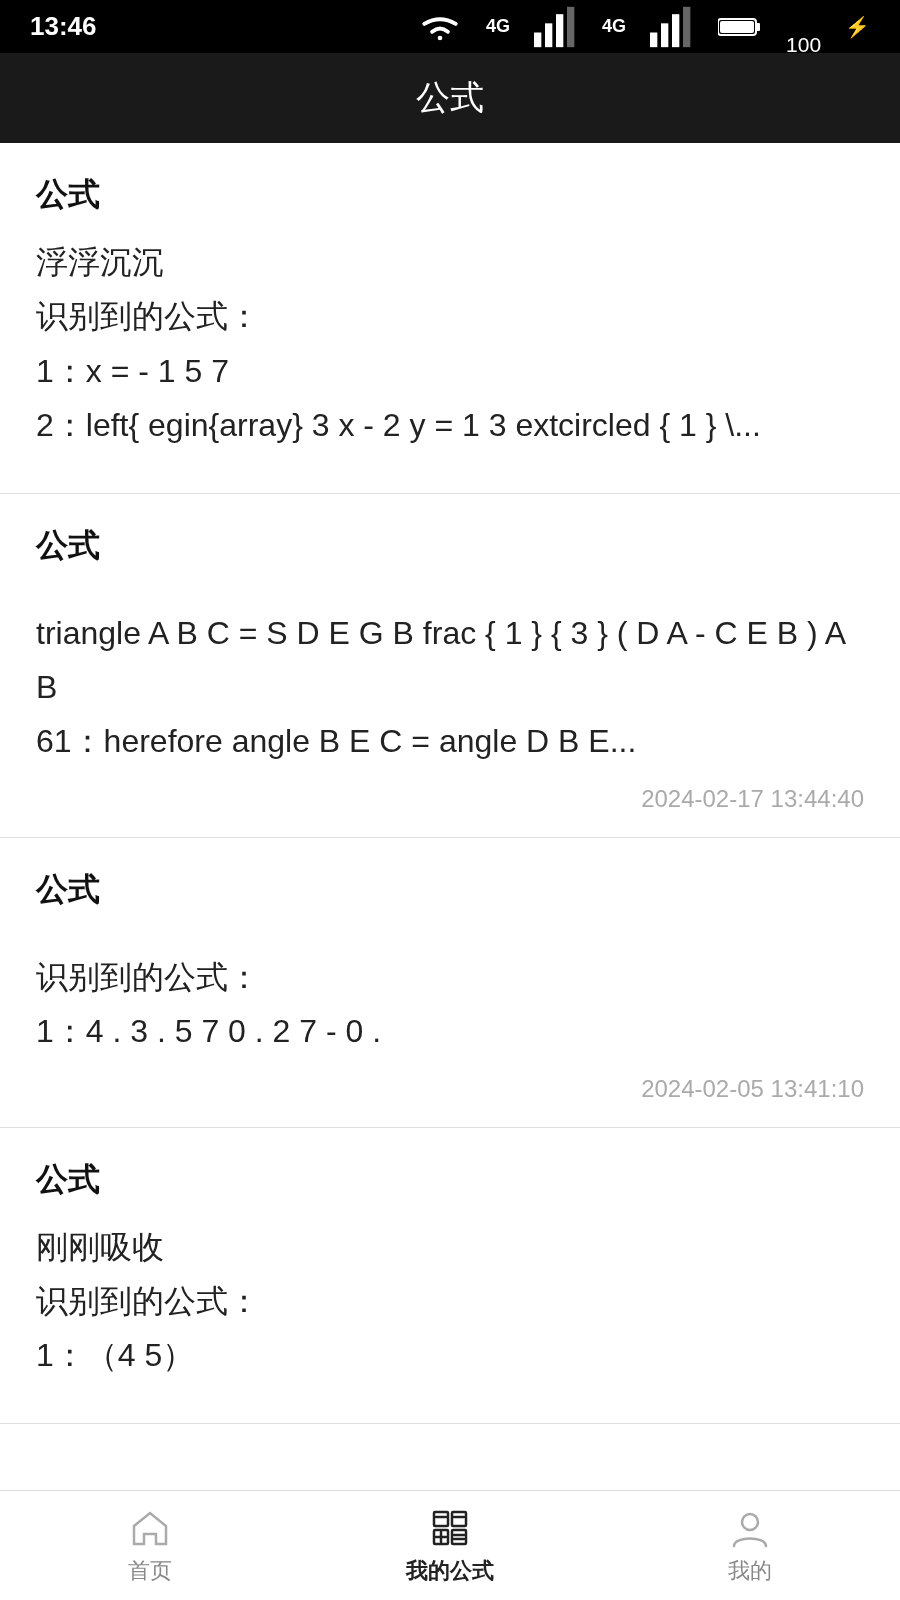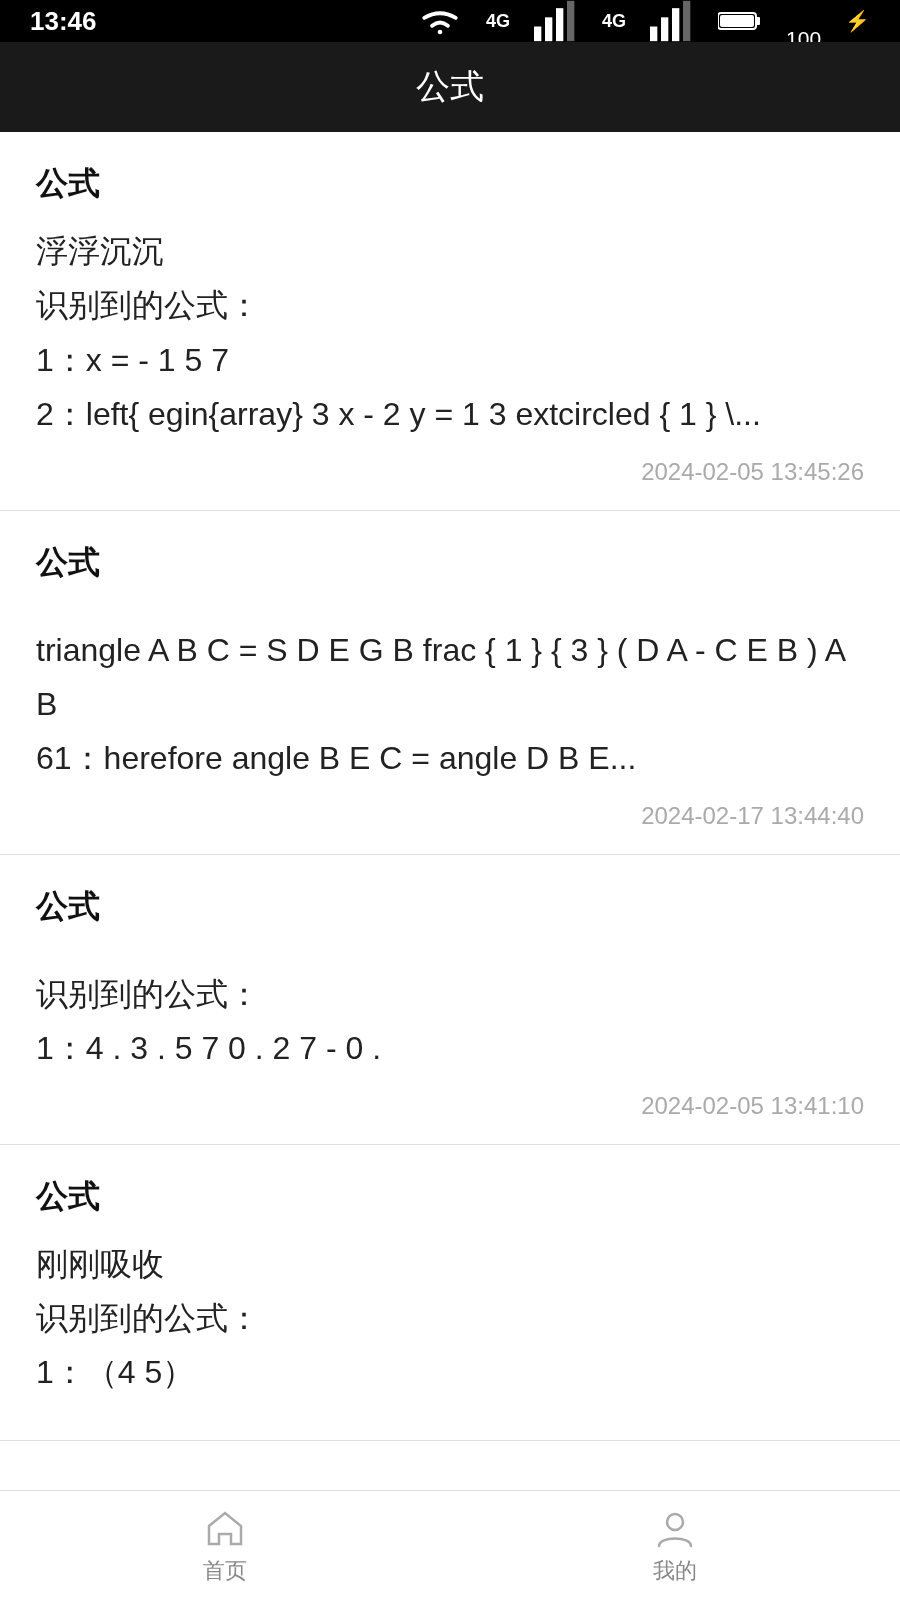--- a/index.html
+++ b/index.html
@@ -14,21 +14,21 @@
     }
 
     
     .status-bar {
       background: #000;
       color: #fff;
       display: flex;
       justify-content: space-between;
       align-items: center;
       padding: 0 30px;
-      height: 42px;
+      height: 53px;
       flex-shrink: 0;
     }
     .status-time {
       font-size: 26px;
       font-weight: 600;
     }
     .status-icons {
       display: flex;
       align-items: center;
       gap: 24px;
@@ -177,21 +177,20 @@
 <div class="main-content">
 
   <div class="card">
     <div class="card-title">公式</div>
     <div class="card-body">
       浮浮沉沉<br>
       识别到的公式：<br>
       1：x = - 1 5  7<br>
       2：left{  egin{array} 3 x - 2 y = 1 3  extcircled { 1 } \...
     </div>
-    <div class="card-time">2024-02-05 13:45:26</div>
   </div>
 
   <div class="card">
     <div class="card-title">公式</div>
     <div class="card-body" style="padding-top: 20px;">
       triangle A B C = S D E G B frac { 1 } { 3 } ( D A - C E B ) A B<br>
       61：herefore angle B E C = angle D B E...
     </div>
     <div class="card-time">2024-02-17 13:44:40</div>
   </div>
@@ -223,20 +222,37 @@
     <div class="nav-icon">
       <svg viewBox="0 0 44 44" fill="none" xmlns="http://www.w3.org/2000/svg">
         <path d="M6 20 L22 7 L38 20 L38 38 L28 38 L28 28 L16 28 L16 38 L6 38 Z" stroke="#aaa" stroke-width="2.5" fill="none"></path>
       </svg>
     </div>
     <span class="nav-label">首页</span>
   </div>
 
 
 
+  <div class="nav-item active">
+    <div class="nav-icon">
+      <svg viewBox="0 0 44 44" fill="none" xmlns="http://www.w3.org/2000/svg">
+        <rect x="6" y="6" width="14" height="14" rx="1" stroke="#222" stroke-width="2.5"></rect>
+        <rect x="24" y="6" width="14" height="14" rx="1" stroke="#222" stroke-width="2.5"></rect>
+        <rect x="6" y="24" width="14" height="14" rx="1" stroke="#222" stroke-width="2.5"></rect>
+        <rect x="24" y="24" width="14" height="14" rx="1" stroke="#222" stroke-width="2.5"></rect>
+        <line x1="8" y1="31" x2="18" y2="31" stroke="#222" stroke-width="2.5" stroke-linecap="round"></line>
+        <line x1="13" y1="26" x2="13" y2="36" stroke="#222" stroke-width="2.5" stroke-linecap="round"></line>
+        <line x1="26" y1="29" x2="36" y2="29" stroke="#222" stroke-width="2.5" stroke-linecap="round"></line>
+        <line x1="26" y1="33" x2="36" y2="33" stroke="#222" stroke-width="2.5" stroke-linecap="round"></line>
+        <line x1="8" y1="11" x2="18" y2="11" stroke="#222" stroke-width="2.5" stroke-linecap="round"></line>
+        <line x1="26" y1="11" x2="36" y2="11" stroke="#222" stroke-width="2.5" stroke-linecap="round"></line>
+      </svg>
+    </div>
+    <span class="nav-label" style="color:#222;font-weight:600;">我的公式</span>
+  </div>
 
   <div class="nav-item">
     <div class="nav-icon">
       <svg viewBox="0 0 44 44" fill="none" xmlns="http://www.w3.org/2000/svg">
         <circle cx="22" cy="16" r="8" stroke="#aaa" stroke-width="2.5"></circle>
         <path d="M6 40 C6 30 38 30 38 40" stroke="#aaa" stroke-width="2.5" stroke-linecap="round" fill="none"></path>
       </svg>
     </div>
     <span class="nav-label">我的</span>
   </div>

